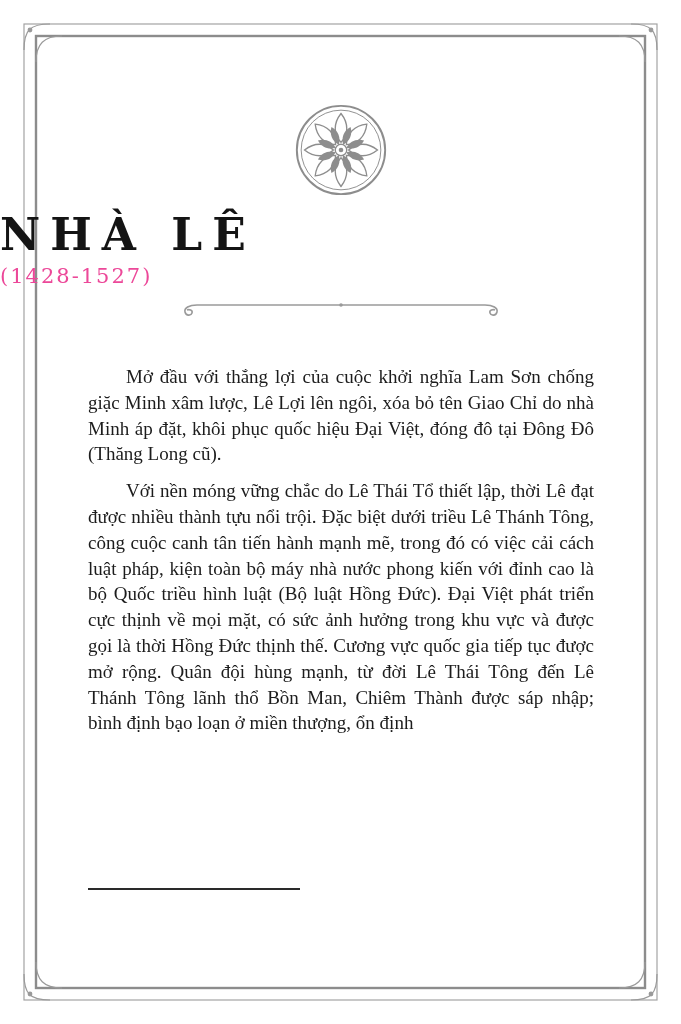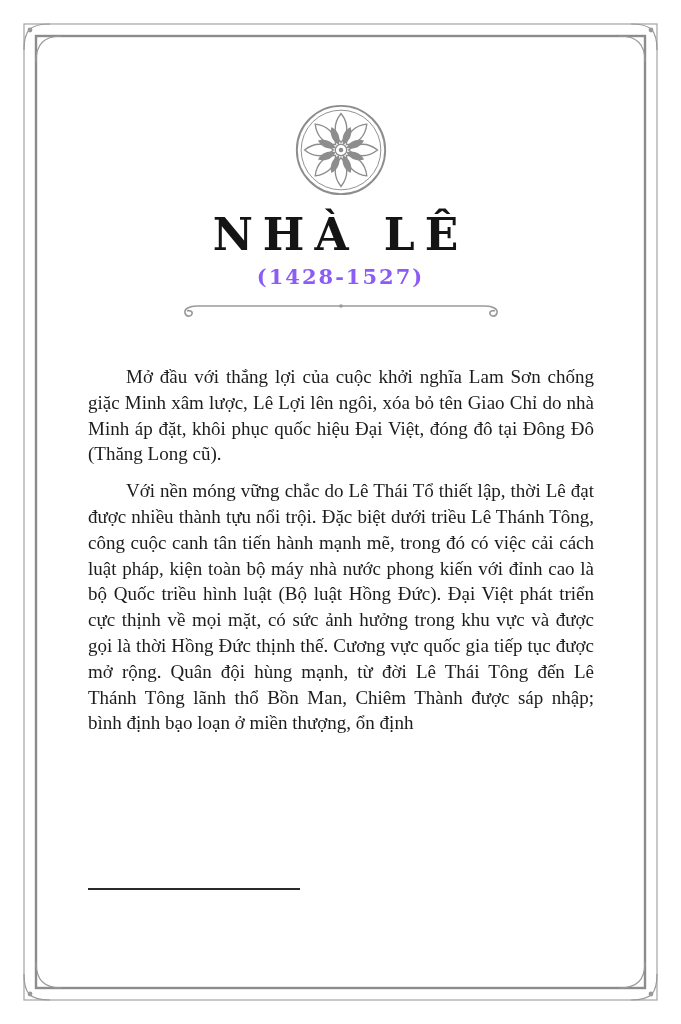--- a/index.html
+++ b/index.html
@@ -17,44 +17,44 @@
     position: absolute;
     left: 0; top: 0;
     width: 681px; height: 1024px;
     pointer-events: none;
   }
   .header {
     position: absolute;
     top: 102px;
     left: 0;
     width: 681px;
-    text-align: center;
+    text-align: left;
   }
   .emblem {
     width: 96px;
     height: 96px;
     margin: 0 auto 14px auto;
   }
   .emblem svg { width: 96px; height: 96px; display: block; }
   h1.title {
     margin: 0;
     font-family: "DejaVu Serif", serif;
     font-weight: 700;
     font-size: 44px;
     letter-spacing: 10px;
     line-height: 1.05;
     color: #141414;
   }
   .subtitle {
     margin-top: 6px;
     font-family: "DejaVu Serif", serif;
-    font-weight: 700;
+    font-weight: 400;
     font-size: 21px;
     letter-spacing: 2px;
-    color: #8b5cf6;
+    color: #ec4899;
   }
   .divider {
     margin: 6px auto 0 auto;
     width: 340px;
     height: 26px;
   }
   .divider svg { width: 340px; height: 26px; display: block; }
   .bodytext {
     position: absolute;
     top: 364px;

